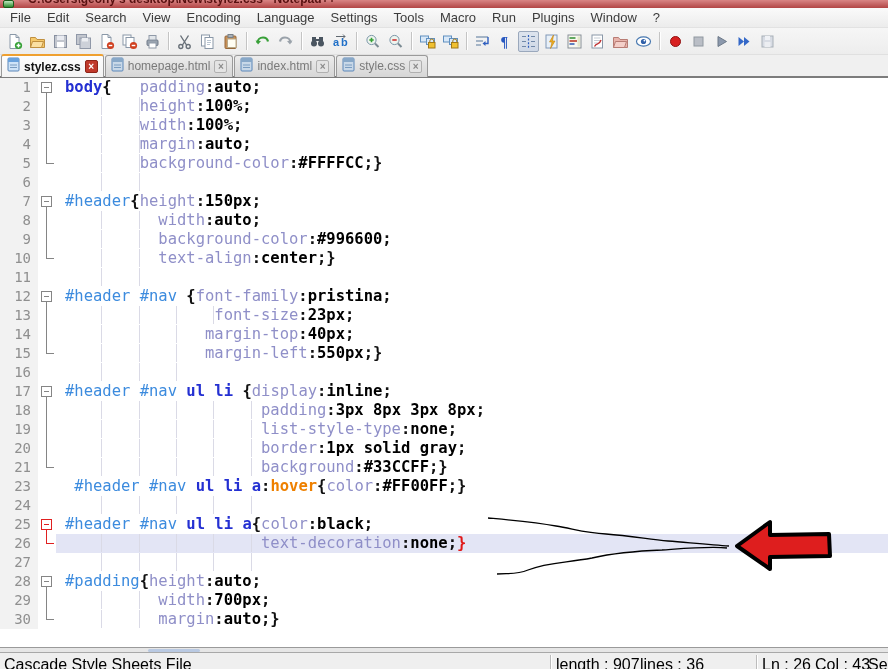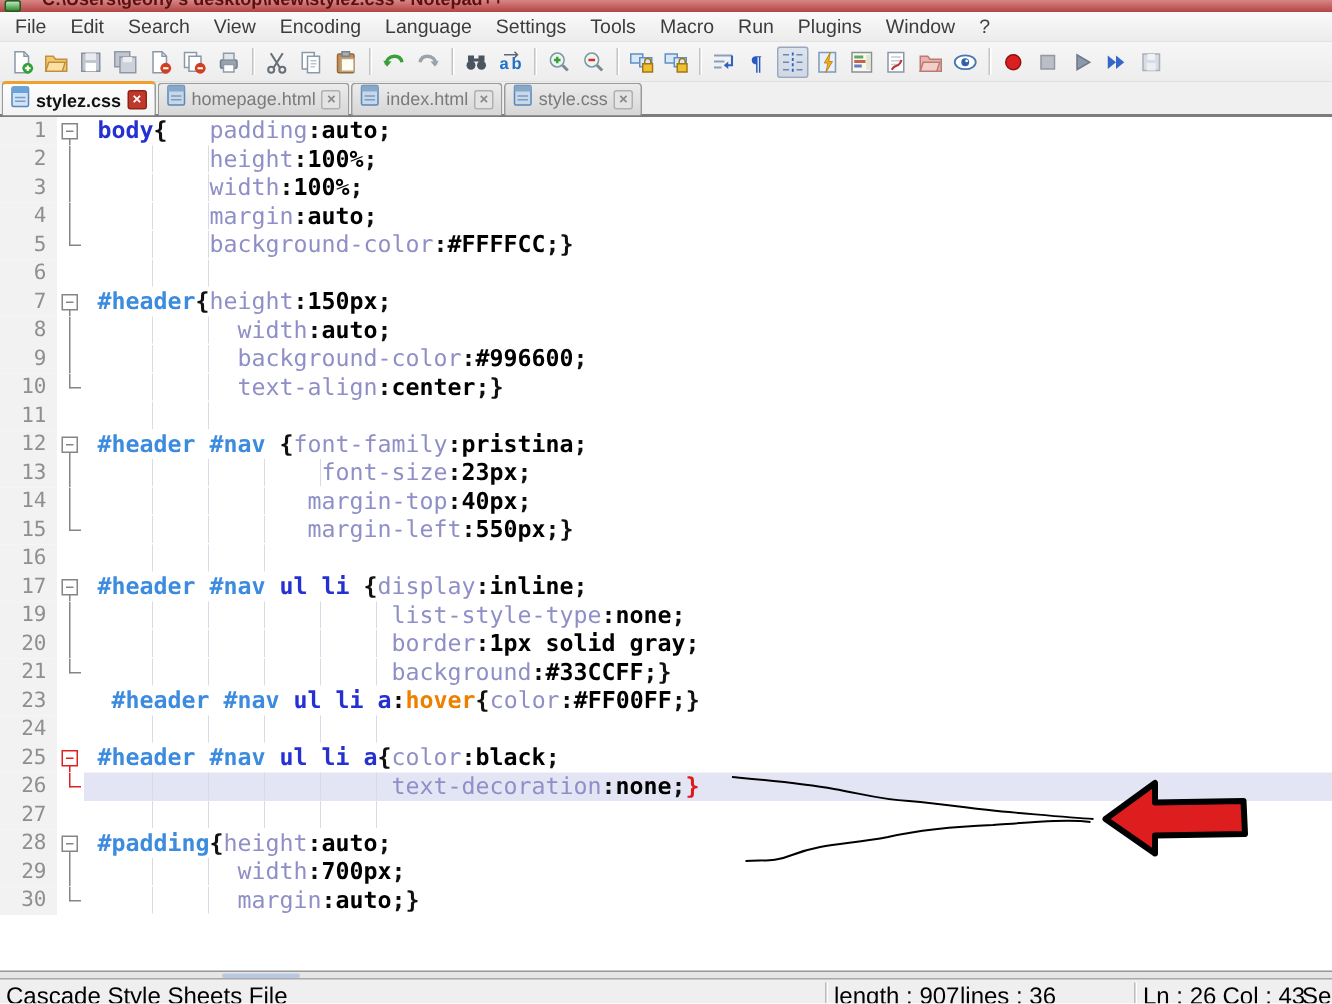--- a/index.html
+++ b/index.html
@@ -32,21 +32,21 @@
   .tab.active .tab-close{background:#c0392b;border-color:#8e2418;color:#fff}
 
   
   .editor{position:relative;height:569px;background:#fff;overflow:hidden}
   .line{display:flex;height:19px;line-height:19px;font-family:"DejaVu Sans Mono","Liberation Mono",monospace;font-size:15.5px;white-space:pre}
   .num{width:38px;background:#f2f2f2;color:#8f8f8f;text-align:right;padding-right:7px;font-size:14px;flex:0 0 auto}
   .fold{width:18px;flex:0 0 auto;background:#fff}
   .code{flex:1 1 auto;padding-left:9px}
   .line.current .code{background:#e3e5f5}
   .tk-tag{color:#2430d2;font-weight:bold}
-  .tk-id{color:#3c8bde;font-weight:bold}
+  .tk-id{color:#3c8bde;font-weight:normal}
   .tk-prop{color:#8f8fc8}
   .tk-pseudo{color:#ee8000;font-weight:bold}
   .tk-val{color:#000;font-weight:bold}
   .tk-punc{color:#101010;font-weight:bold}
   .tk-red{color:#e01818;font-weight:bold}
   .tk-ws{background-image:repeating-linear-gradient(to right,transparent 0,transparent calc(4ch - 1px),#dadae6 calc(4ch - 1px),#dadae6 4ch)}
 
   
   .overlay{position:absolute;left:0;top:0;width:888px;height:669px;pointer-events:none;z-index:50}
 
@@ -402,20 +402,23 @@
       <div class="line"><span class="num">15</span><span class="fold"><svg width="18" height="19">
             <line x1="8.5" y1="0" x2="8.5" y2="10" stroke="#858585"></line>
             <line x1="8.5" y1="9.5" x2="16" y2="9.5" stroke="#858585"></line>
           </svg></span><span class="code"><span class="tk-ws">               </span><span class="tk-prop">margin-left</span><span class="tk-punc">:</span><span class="tk-val">550px</span><span class="tk-punc">;</span><span class="tk-punc">}</span></span></div>
       <div class="line"><span class="num">16</span><span class="fold"></span><span class="code"><span class="tk-ws">               </span></span></div>
       <div class="line"><span class="num">17</span><span class="fold"><svg width="18" height="19">
             <rect x="3.5" y="4.5" width="10" height="10" fill="#fff" stroke="#858585"></rect>
             <line x1="6" y1="9.5" x2="11" y2="9.5" stroke="#858585"></line>
             <line x1="8.5" y1="14.5" x2="8.5" y2="19" stroke="#858585"></line>
           </svg></span><span class="code"><span class="tk-id">#header</span><span class="tk-sp"> </span><span class="tk-id">#nav</span><span class="tk-sp"> </span><span class="tk-tag">ul</span><span class="tk-sp"> </span><span class="tk-tag">li</span><span class="tk-sp"> </span><span class="tk-punc">{</span><span class="tk-prop">display</span><span class="tk-punc">:</span><span class="tk-val">inline</span><span class="tk-punc">;</span></span></div>
+      <div class="line"><span class="num">18</span><span class="fold"><svg width="18" height="19">
+            <line x1="8.5" y1="0" x2="8.5" y2="19" stroke="#858585"></line>
+          </svg></span><span class="code"><span class="tk-ws">                     </span><span class="tk-prop">padding</span><span class="tk-punc">:</span><span class="tk-val">3px 8px 3px 8px</span><span class="tk-punc">;</span></span></div>
       <div class="line"><span class="num">19</span><span class="fold"><svg width="18" height="19">
             <line x1="8.5" y1="0" x2="8.5" y2="19" stroke="#858585"></line>
           </svg></span><span class="code"><span class="tk-ws">                     </span><span class="tk-prop">list-style-type</span><span class="tk-punc">:</span><span class="tk-val">none</span><span class="tk-punc">;</span></span></div>
       <div class="line"><span class="num">20</span><span class="fold"><svg width="18" height="19">
             <line x1="8.5" y1="0" x2="8.5" y2="19" stroke="#858585"></line>
           </svg></span><span class="code"><span class="tk-ws">                     </span><span class="tk-prop">border</span><span class="tk-punc">:</span><span class="tk-val">1px solid gray</span><span class="tk-punc">;</span></span></div>
       <div class="line"><span class="num">21</span><span class="fold"><svg width="18" height="19">
             <line x1="8.5" y1="0" x2="8.5" y2="10" stroke="#858585"></line>
             <line x1="8.5" y1="9.5" x2="16" y2="9.5" stroke="#858585"></line>
           </svg></span><span class="code"><span class="tk-ws">                     </span><span class="tk-prop">background</span><span class="tk-punc">:</span><span class="tk-val">#33CCFF</span><span class="tk-punc">;</span><span class="tk-punc">}</span></span></div>

